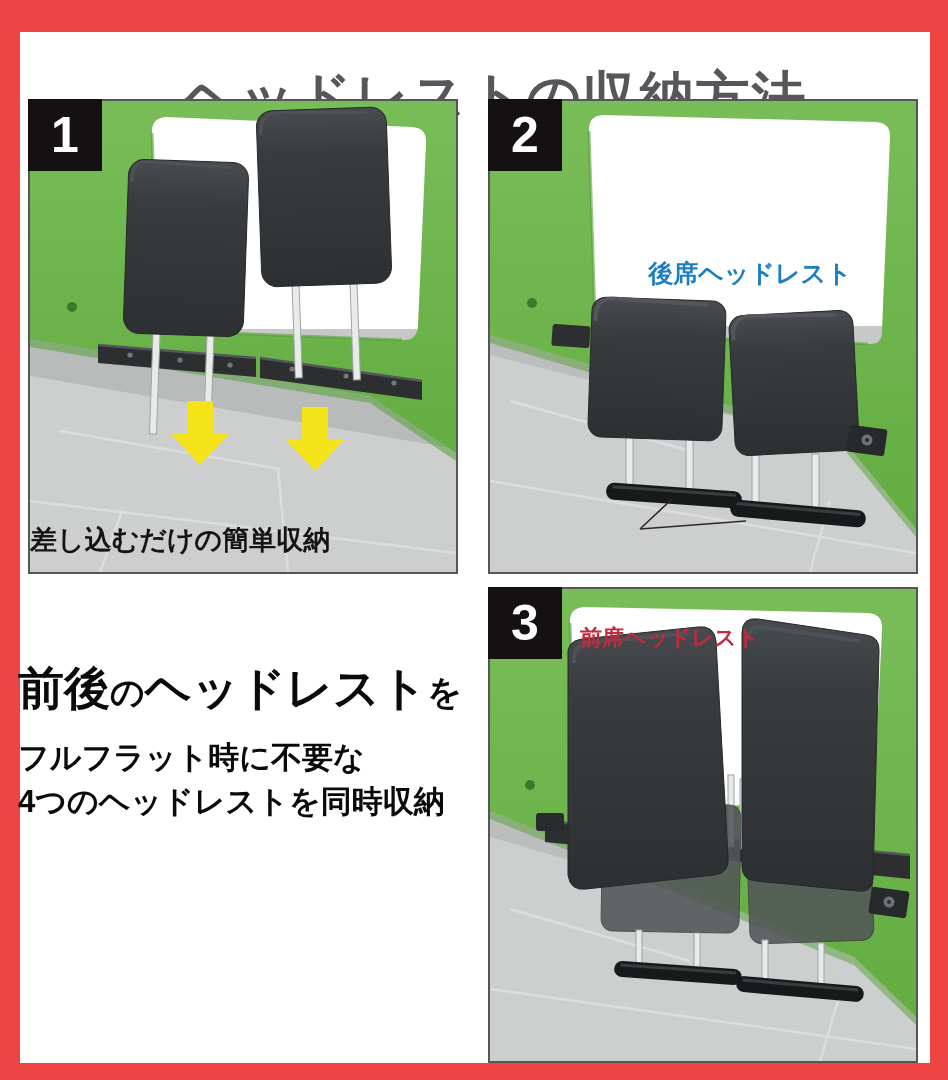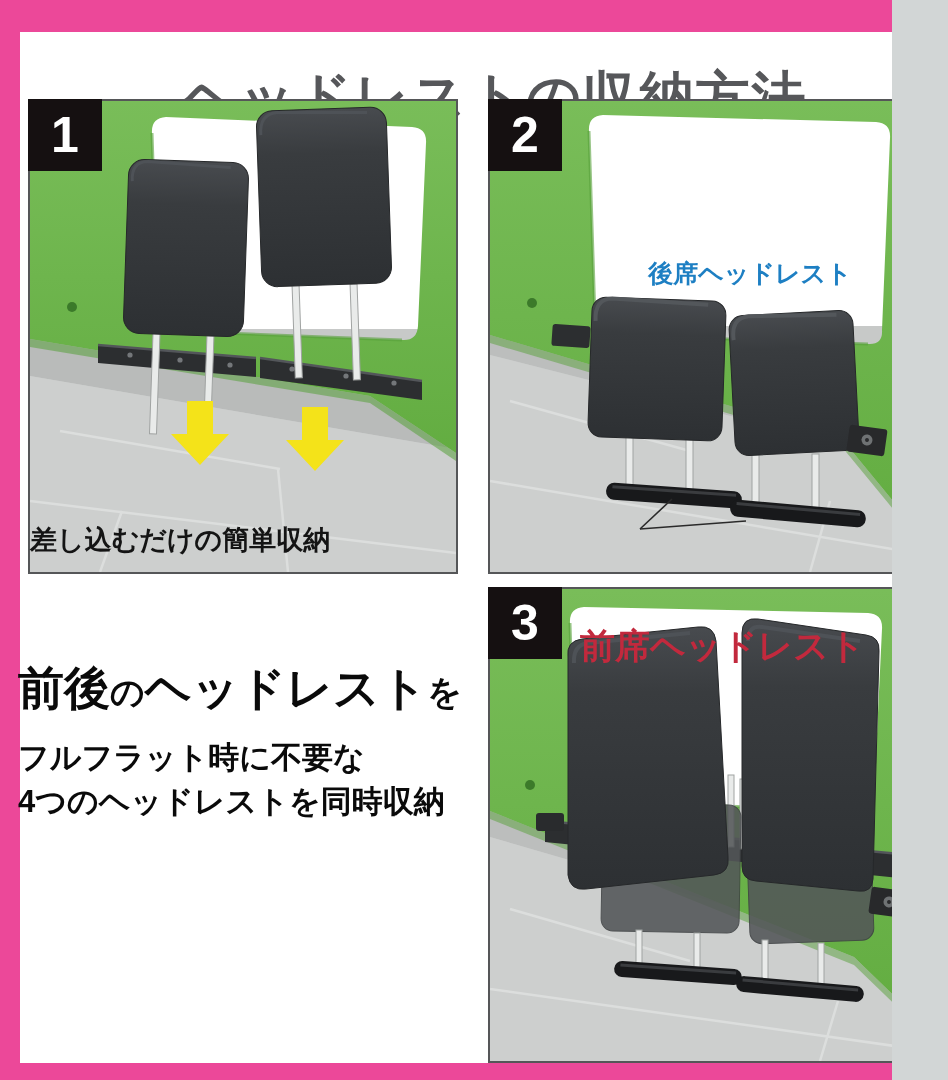--- a/index.html
+++ b/index.html
@@ -1,22 +1,22 @@
 <!DOCTYPE html>
 <html><head>
 <meta charset="utf-8">
 <style>
   html,body { margin:0; padding:0; }
   body {
     font-family:"Liberation Sans","DejaVu Sans",sans-serif;
     background:#d2d6d6;
   }
   .stage {
-    position:relative; width:852px; height:1080px;
-    background:#ec4899; overflow:hidden;padding-left:40px;
+    position:relative; width:948px; height:1080px;
+    background:#ef4444; overflow:hidden;
   }
   .card {
     position:absolute; left:20px; top:32px; width:910px; height:1031px;
     background:#ffffff;
   }
   .title {
     position:absolute; left:20px; top:36px; width:910px;
     text-align:center; font-size:54px; line-height:1.05; font-weight:800;
     color:#56575a; letter-spacing:2px; margin:0;
   }
@@ -40,22 +40,22 @@
   }
   .caption-left {
     position:absolute; left:10px; top:424px;
     font-size:29px; font-weight:600; color:#141414; z-index:2;
   }
   .panel-label {
     position:absolute; z-index:2; font-weight:700; white-space:nowrap;
   }
   .label-blue { left:110px; top:156px; width:300px; text-align:center;
     font-size:25px; color:#1d7fc3; }
-  .label-red  { left:90px; top:34px; width:280px; text-align:right;
-    font-size:35px; color:#c2293d; }
+  .label-red  { left:90px; top:34px; width:280px; text-align:left;
+    font-size:22px; color:#c2293d; }
   .summary {
     position:absolute; left:18px; top:660px; width:456px;
     text-align:left; color:#0a0a0a;
   }
   .headline { font-size:46px; font-weight:800; line-height:1.26; letter-spacing:0; }
   .headline .sm { font-size:34px; font-weight:800; }
   .sublines { margin-top:18px; font-size:31px; font-weight:600; line-height:1.42; }
 </style>
 </head>
 <body>

